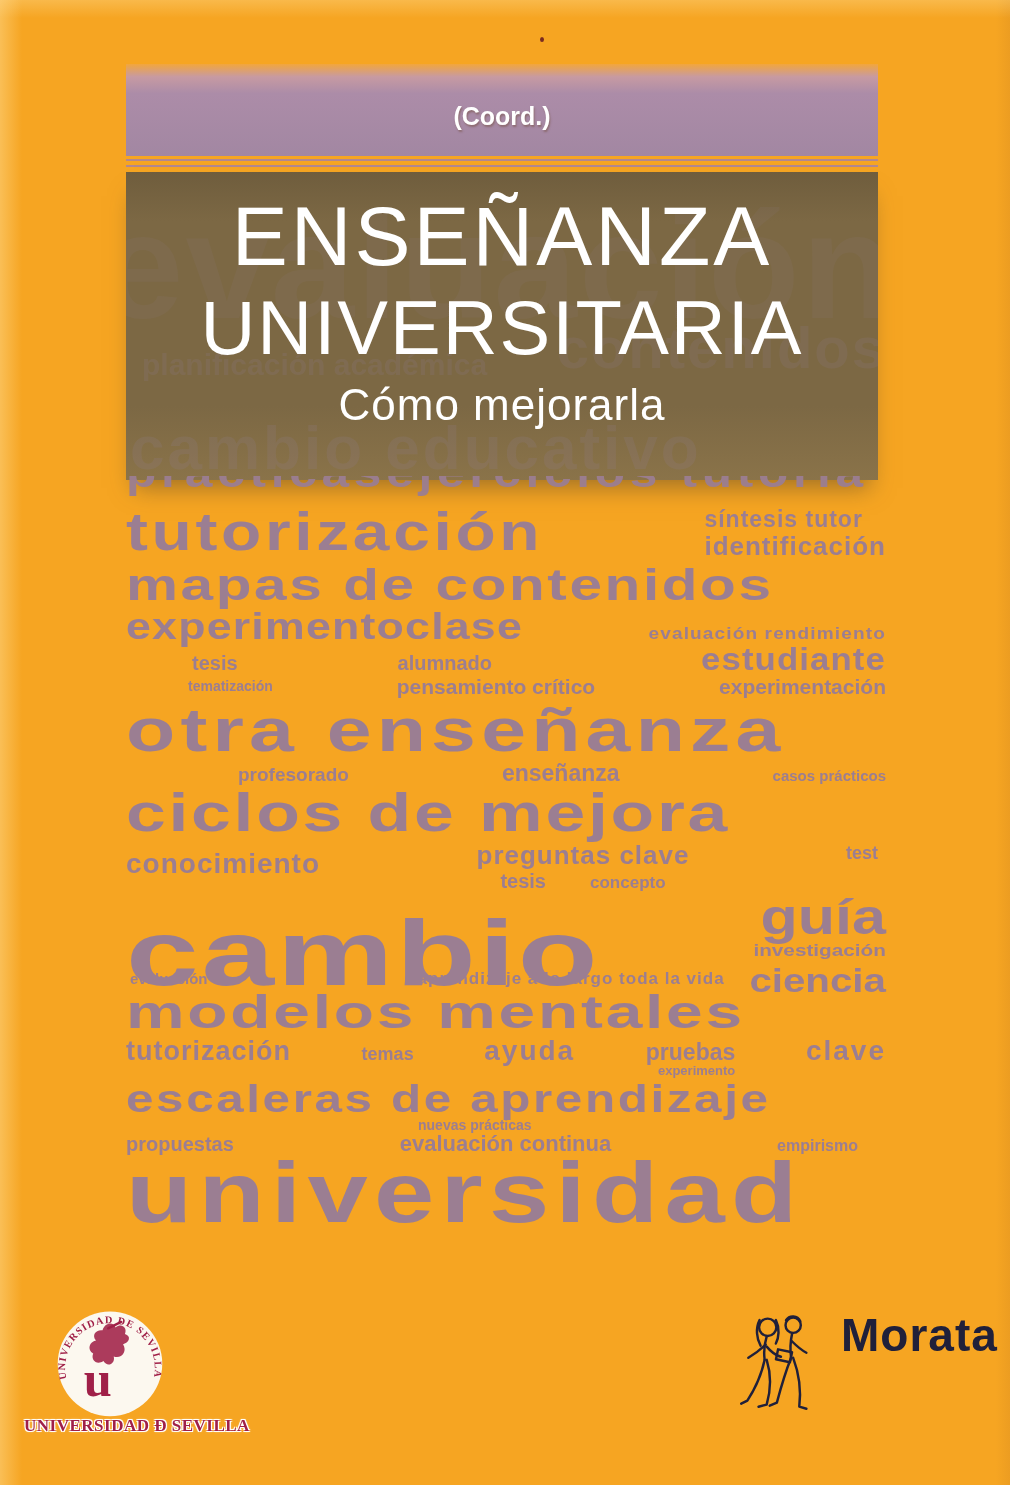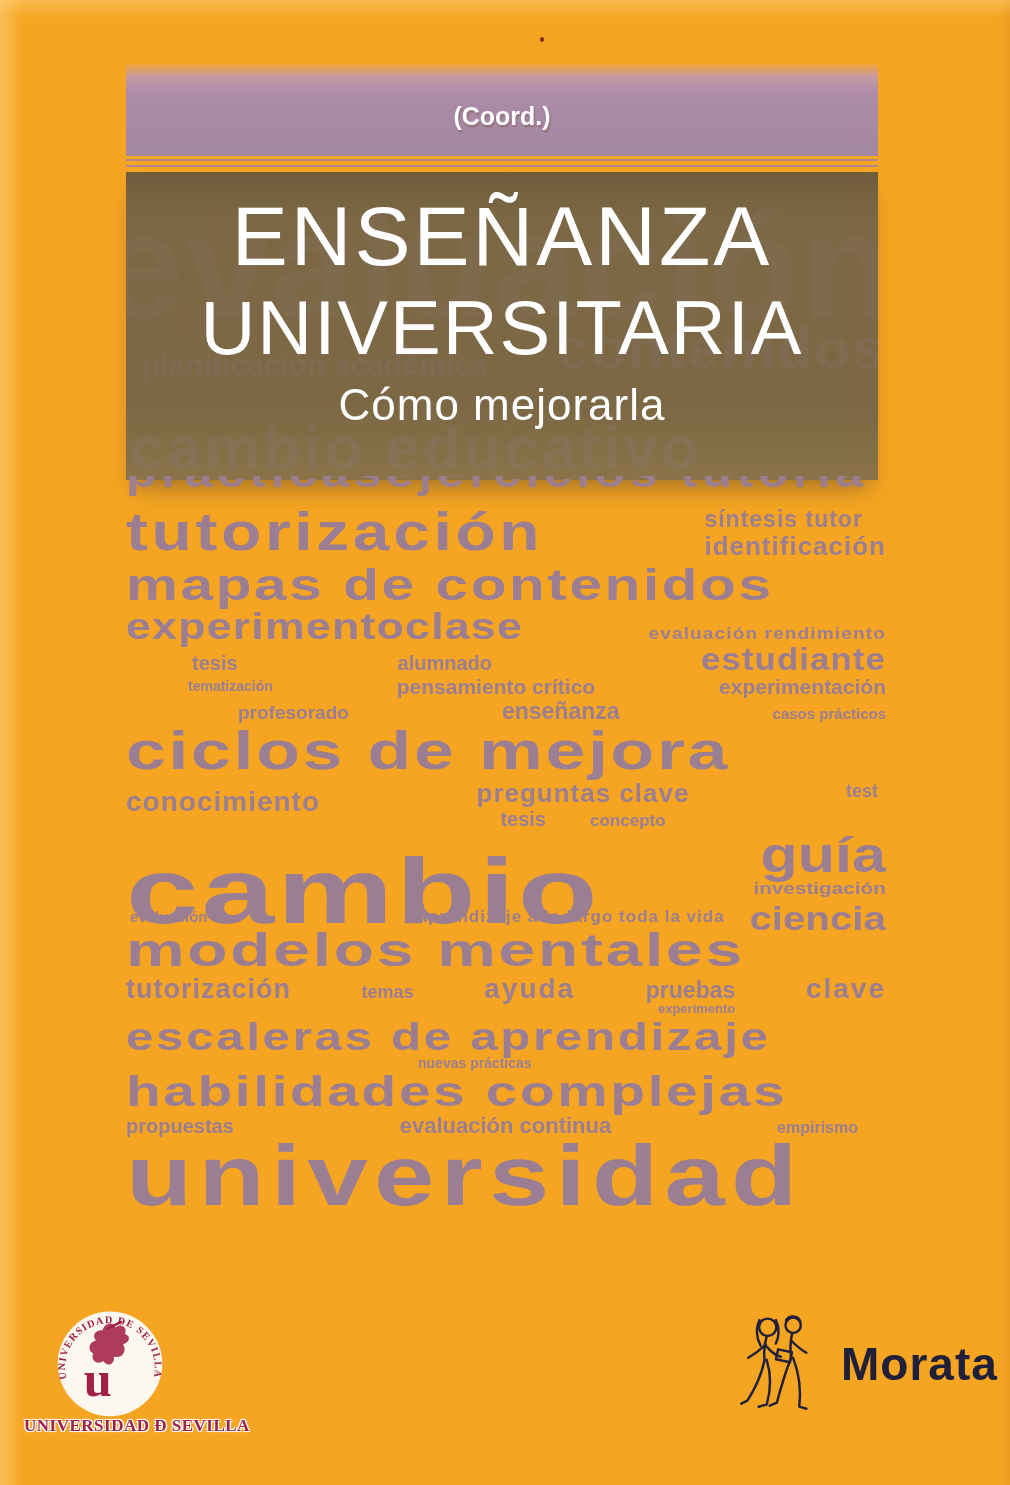--- a/index.html
+++ b/index.html
@@ -139,21 +139,21 @@
   .r19 .main{font-size:86px;letter-spacing:5px;transform:scaleX(1.26);transform-origin:left center;}
 
   
   .seal{position:absolute;left:24px;top:1306px;width:172px;text-align:center;}
   .seal svg{width:112px;height:112px;}
   .seal-caption{
     font-family:"Liberation Serif",serif;font-weight:bold;font-size:17px;white-space:nowrap;
     color:var(--seal-maroon,#A02048);letter-spacing:.5px;margin-top:-6px;
     text-shadow:1px 1px 0 #fff,-1px -1px 0 #fff,1px -1px 0 #fff,-1px 1px 0 #fff,0 0 3px #fff;
   }
-  .publisher{position:absolute;left:733px;top:1312px;display:flex;align-items:center;gap:6px;}
+  .publisher{position:absolute;left:733px;top:1312px;display:flex;align-items:flex-start;gap:6px;}
   .publisher svg{width:102px;height:112px;}
   .publisher-name{
     font-size:46px;font-weight:bold;line-height:1;letter-spacing:1px;
     color:var(--publisher-dark,#20203A);padding-bottom:8px;
   }
 </style>
 </head>
 <body>
 
 <div class="cover">
@@ -209,20 +209,23 @@
       <span>alumnado</span>
     </div>
 
 
     <div class="crow r6">
       <span class="w1">tematización</span>
       <span class="w2">pensamiento crítico</span>
       <span class="w3">experimentación</span>
     </div>
 
+    <div class="crow r7">
+      <span class="main">otra enseñanza</span>
+    </div>
 
     <div class="crow r8">
       <span class="w1">profesorado</span>
       <span class="w2">enseñanza</span>
       <span class="w3">casos prácticos</span>
     </div>
 
     <div class="crow r9">
       <span class="main">ciclos de mejora</span>
     </div>
@@ -269,23 +272,20 @@
     </div>
 
     <div class="crow r15">
       <span class="main">escaleras de aprendizaje</span>
     </div>
 
     <div class="crow r16">
       <span class="main">nuevas prácticas</span>
     </div>
 
-    <div class="crow r17">
-      <span class="main">habilidades complejas</span>
-    </div>
 
     <div class="crow r18">
       <span class="w1">propuestas</span>
       <span class="w2">evaluación continua</span>
       <span class="w3">empirismo</span>
     </div>
 
     <div class="crow r19">
       <span class="main">universidad</span>
     </div>

